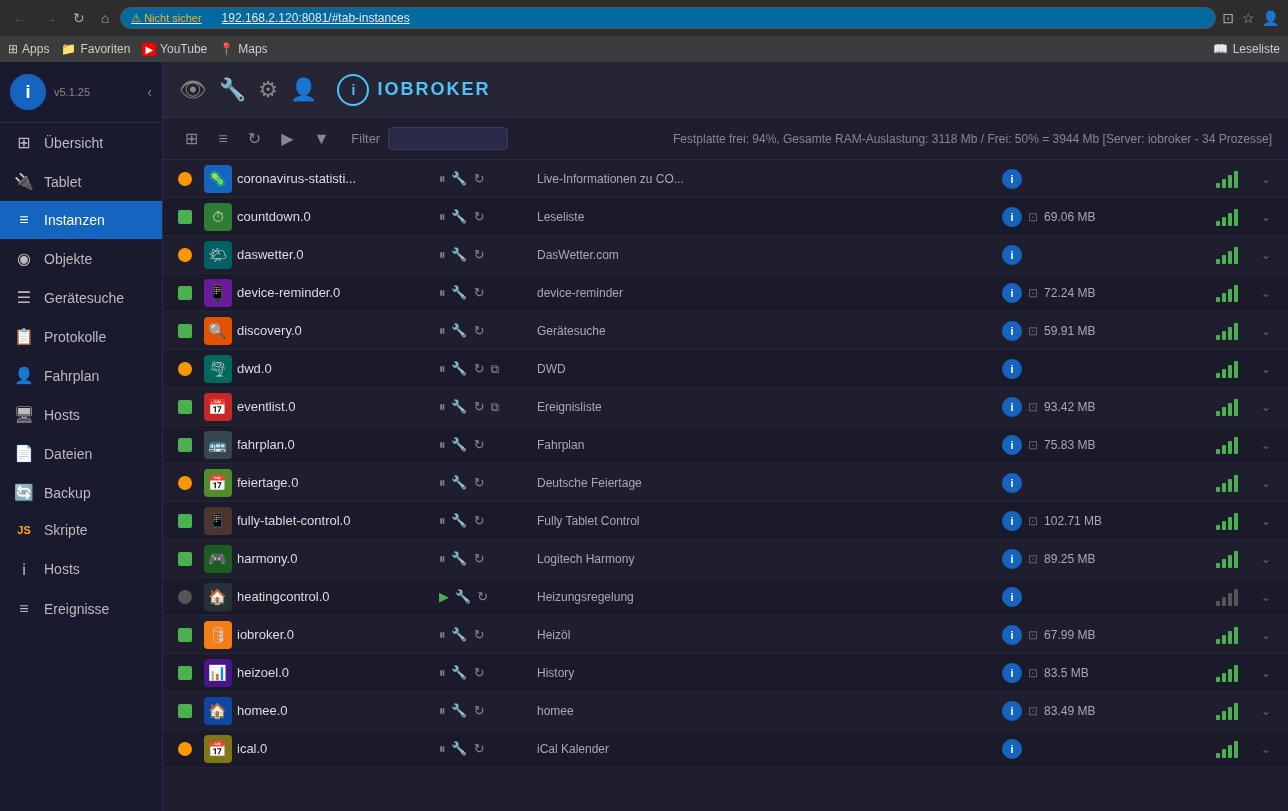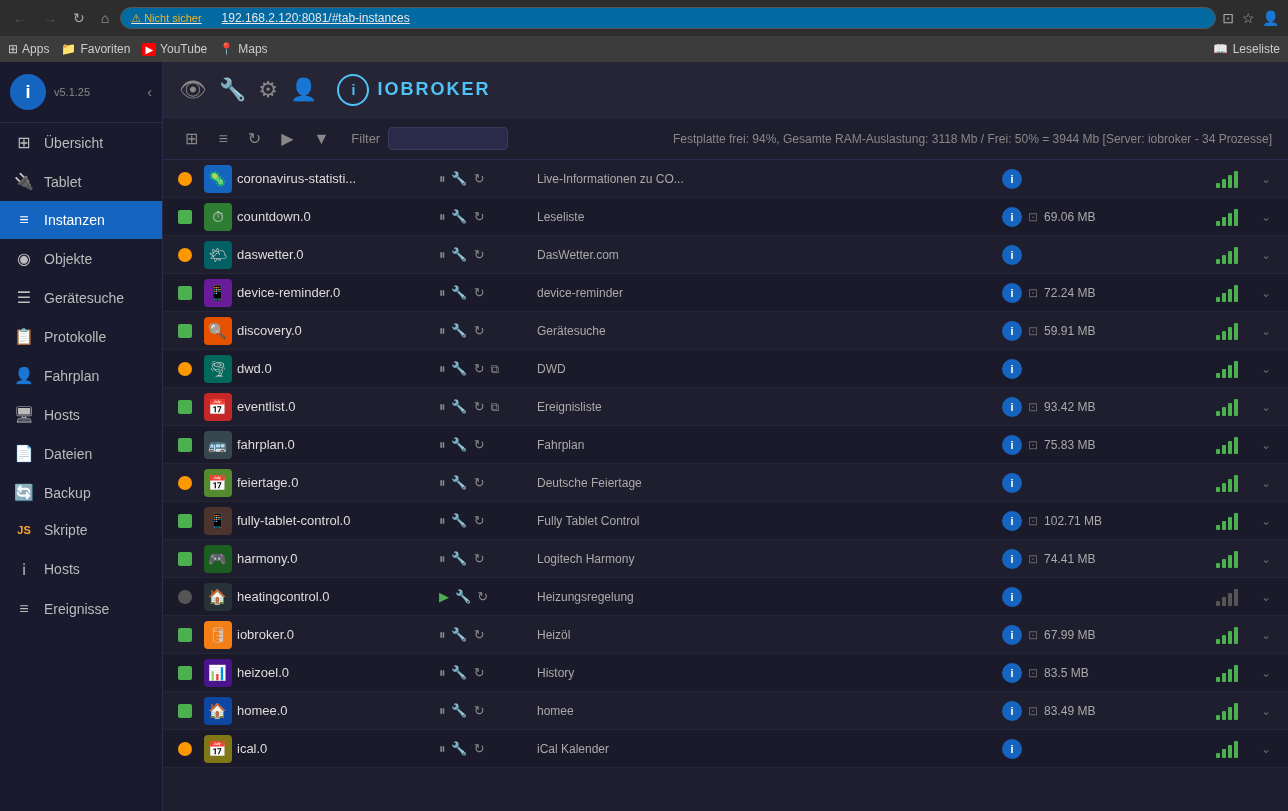--- a/index.html
+++ b/index.html
@@ -602,21 +602,21 @@
       <button class="action-btn">⏸</button>
       <button class="action-btn">🔧</button>
       <button class="action-btn">↻</button>
 
     </div>
     <div class="col-title">Logitech Harmony</div>
     <div class="col-info">
 
     <span class="info-btn">i</span>
     <span class="ram-icon">⊡</span>
-    <span class="ram-text">74.41 MB</span>
+    <span class="ram-text">89.25 MB</span>
 
     </div>
     <div class="col-signal">
 
     <div class="signal-bars">
       <div class="signal-bar" style="width:4px;height:5px;"></div>
       <div class="signal-bar" style="width:4px;height:9px;"></div>
       <div class="signal-bar" style="width:4px;height:13px;"></div>
       <div class="signal-bar" style="width:4px;height:17px;"></div>
     </div>

